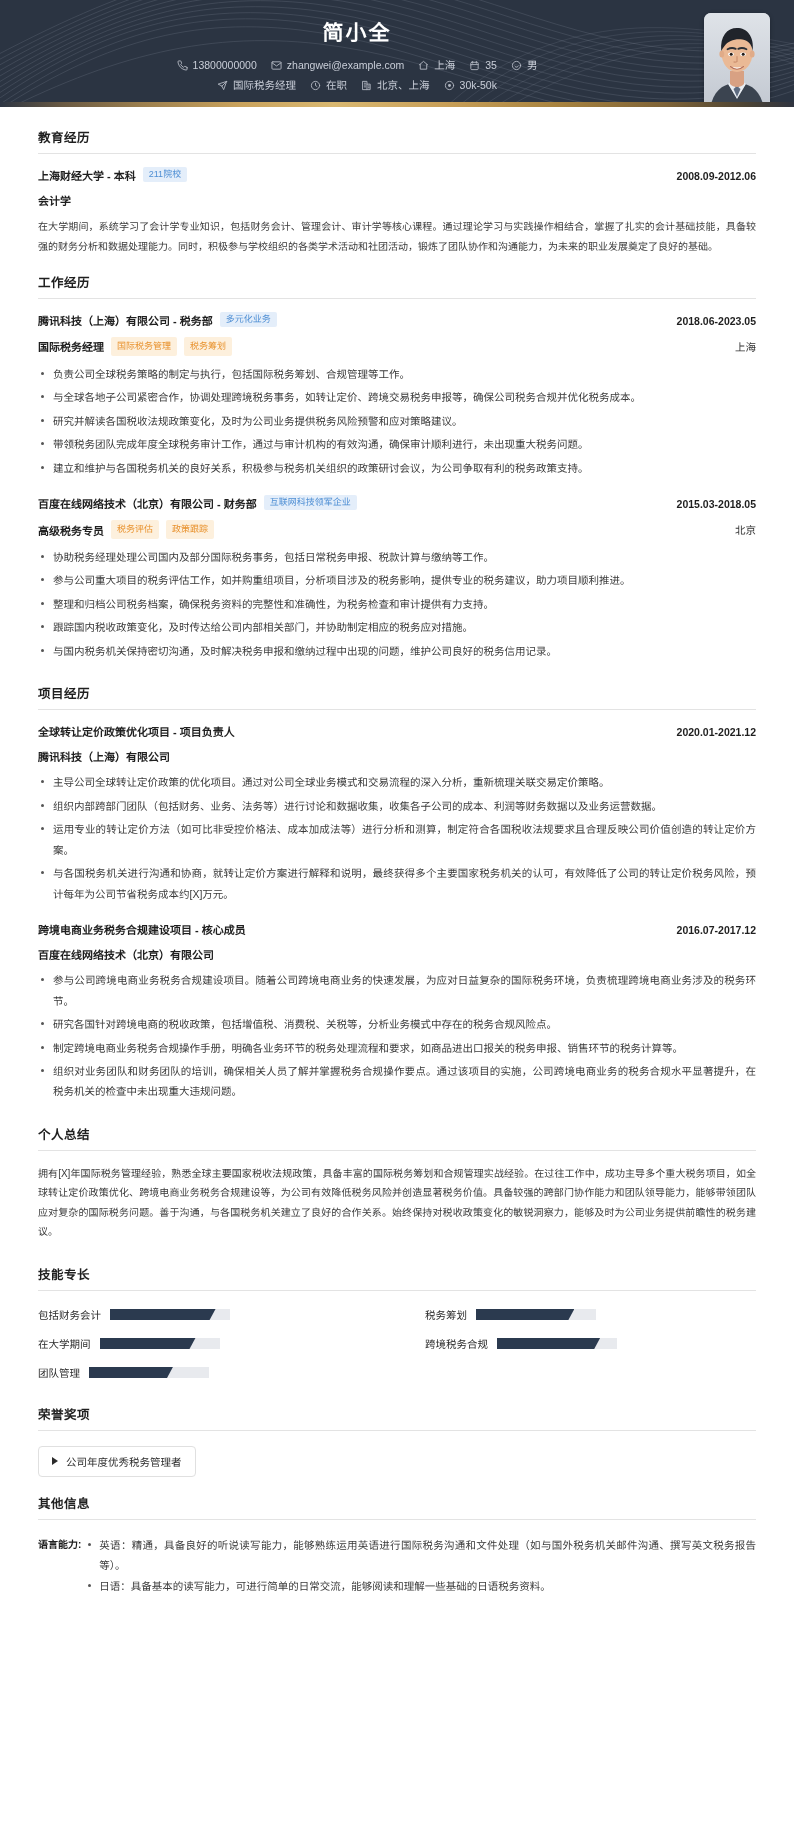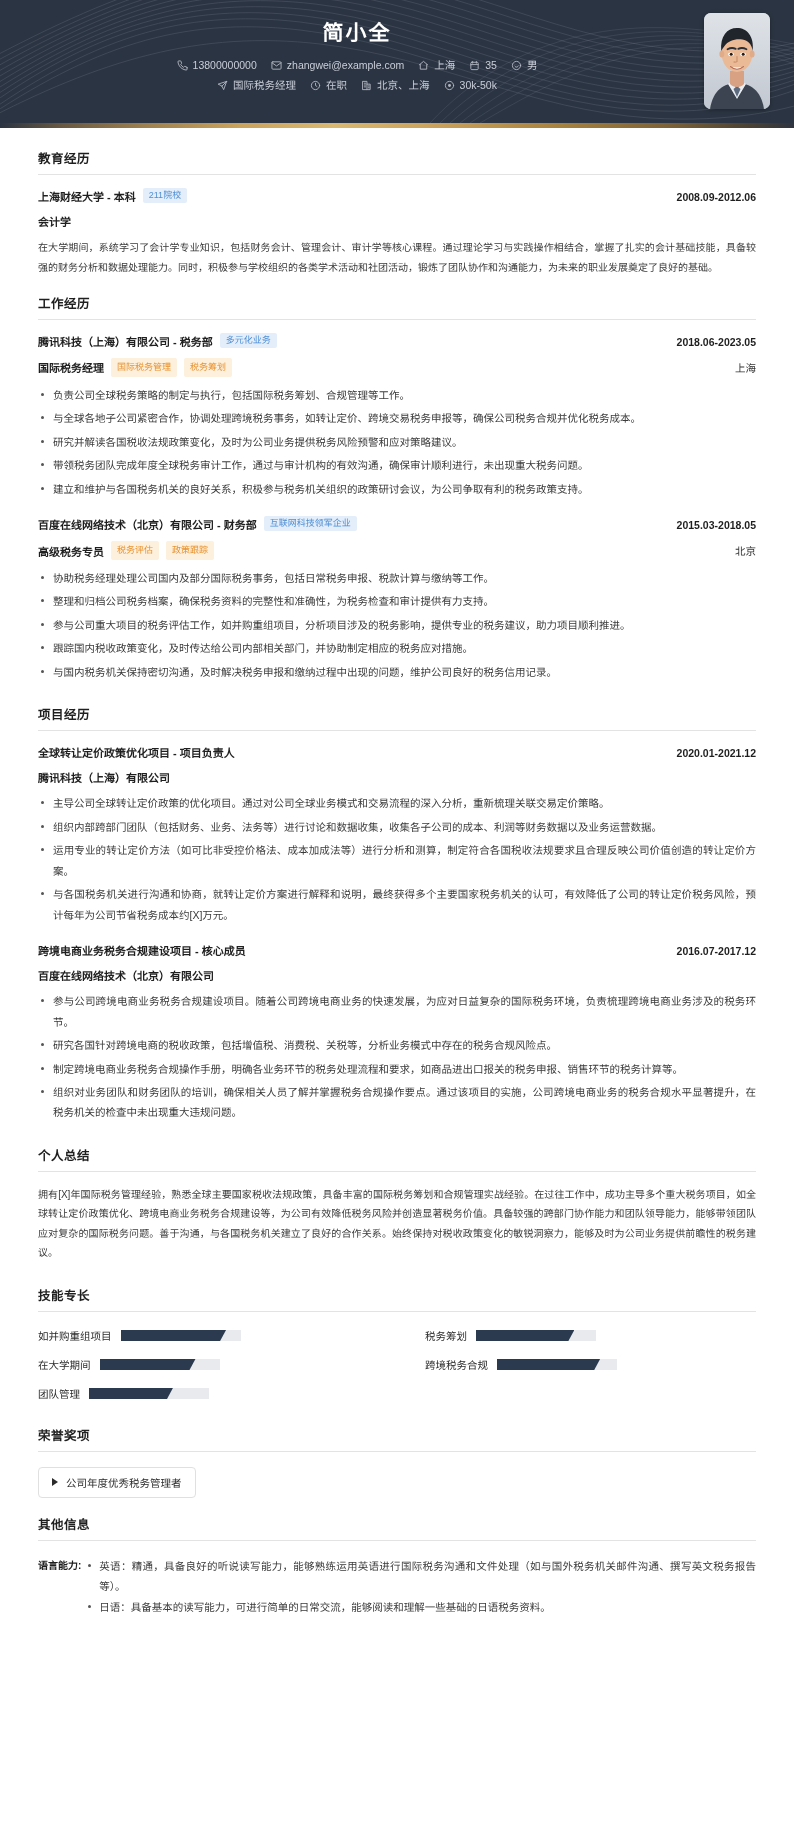--- a/index.html
+++ b/index.html
@@ -13,21 +13,21 @@
     font-family: "Liberation Sans", "DejaVu Sans", sans-serif;
     color: #333333;
     -webkit-font-smoothing: antialiased;
   }
 
   .page { width: 794px; position: relative; background:#fff; }
 
   
   .header {
     position: relative;
-    height: 123px;
+    height: 102px;
     background: #2b3442;
     overflow: hidden;
   }
   .header-waves {
     position: absolute;
     inset: 0;
     width: 794px;
     height: 123px;
     pointer-events: none;
   }
@@ -471,22 +471,22 @@
         <div class="entry-sub-row">
           <div class="entry-sub-left">
             <span class="entry-sub" style="margin-top:0">高级税务专员</span>
             <span class="tag-orange">税务评估</span>
             <span class="tag-orange">政策跟踪</span>
           </div>
           <div class="entry-right-plain">北京</div>
         </div>
         <ul class="bullets">
           <li>协助税务经理处理公司国内及部分国际税务事务，包括日常税务申报、税款计算与缴纳等工作。</li>
+          <li>参与公司重大项目的税务评估工作，如并购重组项目，分析项目涉及的税务影响，提供专业的税务建议，助力项目顺利推进。</li>
           <li>整理和归档公司税务档案，确保税务资料的完整性和准确性，为税务检查和审计提供有力支持。</li>
-          <li>参与公司重大项目的税务评估工作，如并购重组项目，分析项目涉及的税务影响，提供专业的税务建议，助力项目顺利推进。</li>
           <li>跟踪国内税收政策变化，及时传达给公司内部相关部门，并协助制定相应的税务应对措施。</li>
           <li>与国内税务机关保持密切沟通，及时解决税务申报和缴纳过程中出现的问题，维护公司良好的税务信用记录。</li>
         </ul>
       </div>
     </div>
 
     <div class="section" style="margin-top:22px">
       <div class="sec-title">项目经历</div>
       <div class="sec-rule"></div>
 
@@ -528,21 +528,21 @@
       <div class="sec-rule"></div>
       <div class="para" style="margin-top:13px">拥有[X]年国际税务管理经验，熟悉全球主要国家税收法规政策，具备丰富的国际税务筹划和合规管理实战经验。在过往工作中，成功主导多个重大税务项目，如全球转让定价政策优化、跨境电商业务税务合规建设等，为公司有效降低税务风险并创造显著税务价值。具备较强的跨部门协作能力和团队领导能力，能够带领团队应对复杂的国际税务问题。善于沟通，与各国税务机关建立了良好的合作关系。始终保持对税收政策变化的敏锐洞察力，能够及时为公司业务提供前瞻性的税务建议。</div>
     </div>
 
     <div class="section" style="margin-top:22px">
       <div class="sec-title">技能专长</div>
       <div class="sec-rule"></div>
 
       <div class="skills-grid">
         <div class="skill">
-          <span class="skill-name">如并购重组项目</span>
+          <span class="skill-name">包括财务会计</span>
           <span class="skill-track" style="background: rgb(232, 234, 238);">
             <span class="skill-fill" style="width: 88%; background: rgb(43, 58, 79);"></span>
           </span>
         </div>
         <div class="skill">
           <span class="skill-name">税务筹划</span>
           <span class="skill-track" style="background: rgb(232, 234, 238);">
             <span class="skill-fill" style="width: 82%; background: rgb(43, 58, 79);"></span>
           </span>
         </div>

